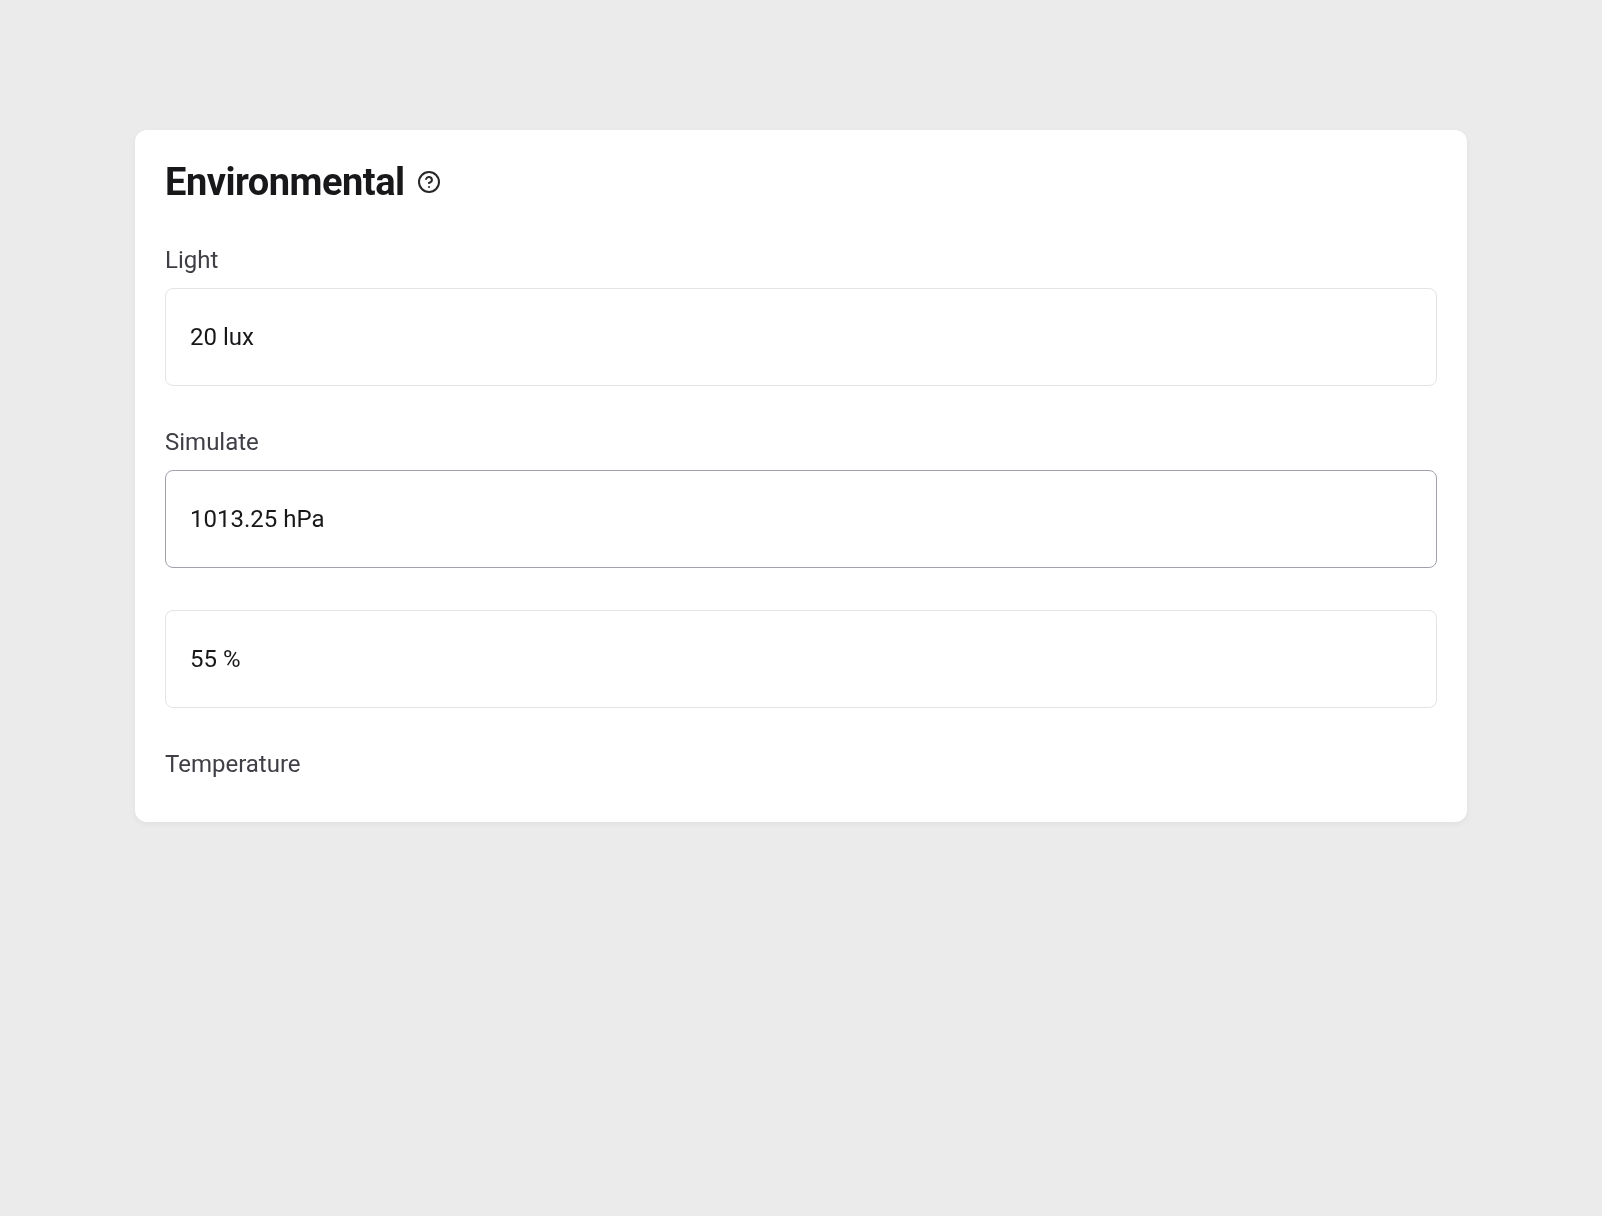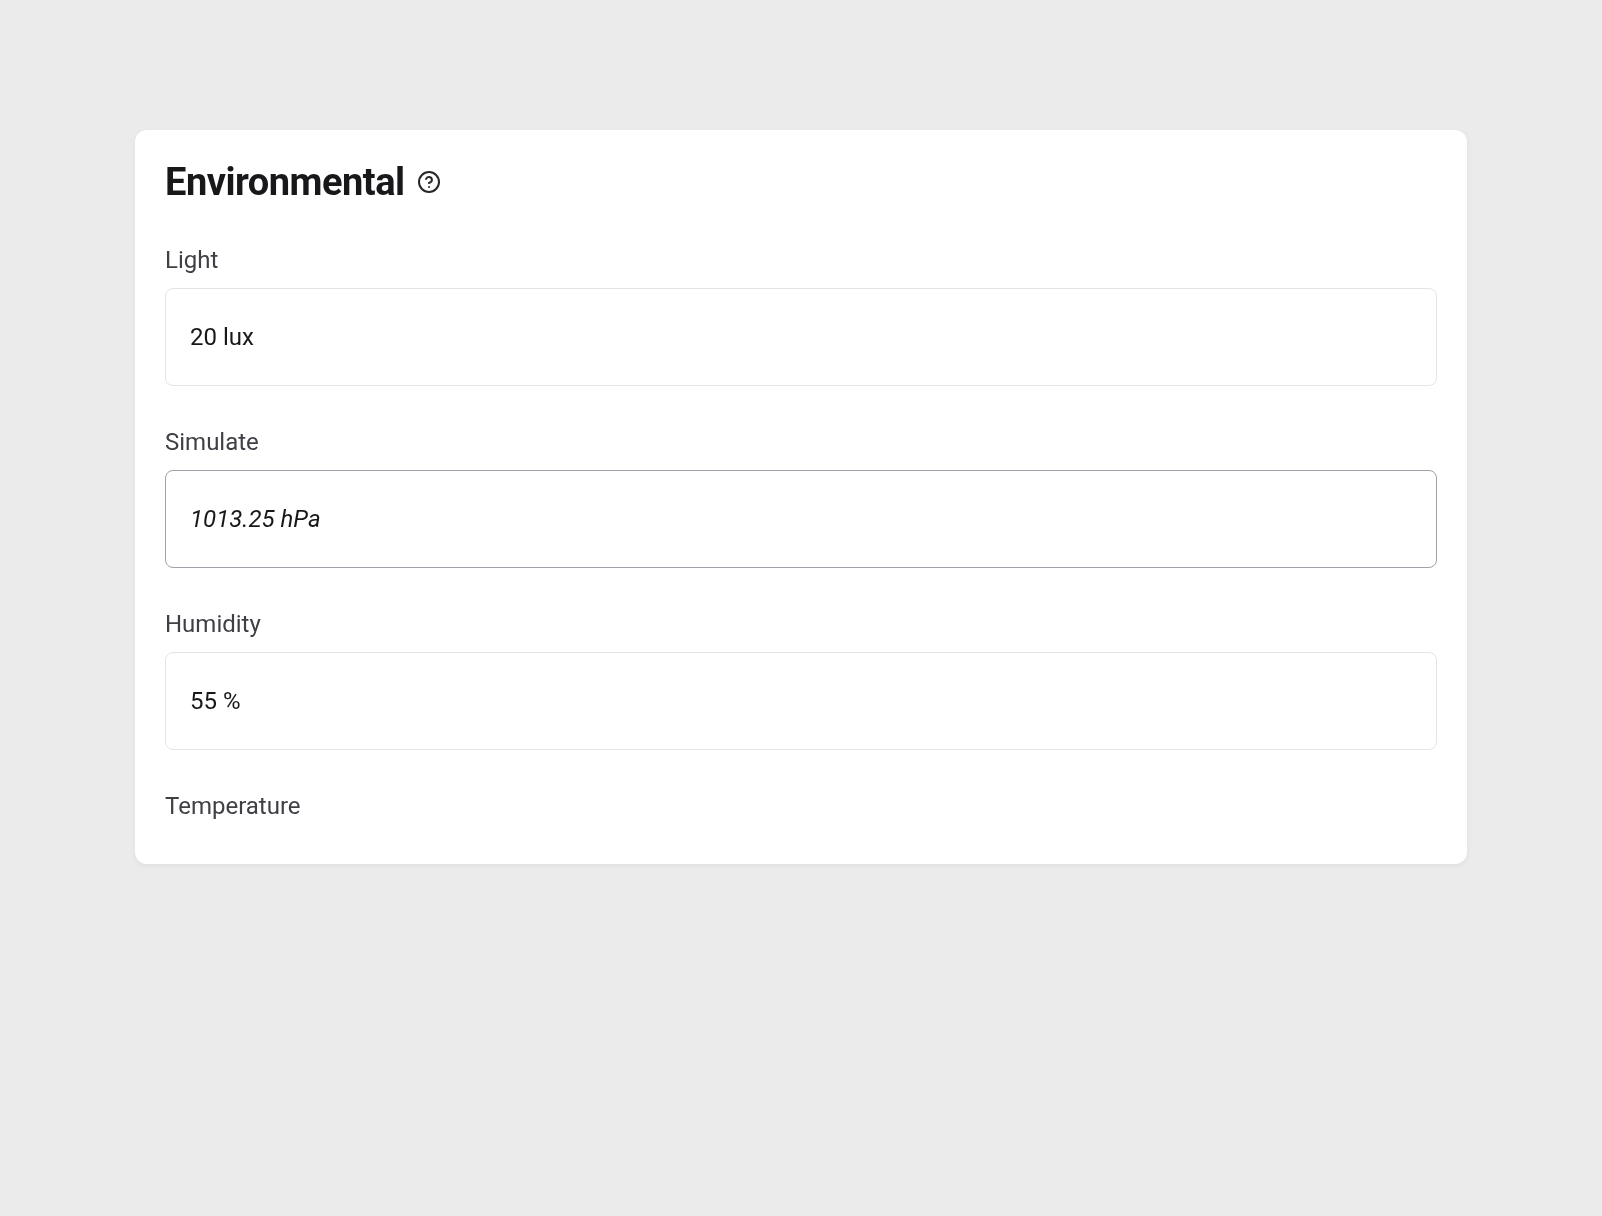--- a/index.html
+++ b/index.html
@@ -62,21 +62,20 @@
       color: #18181b;
       padding: 34px 24px;
       border: 1px solid #e4e4e7;
       border-radius: 8px;
       background: #ffffff;
       font-family: inherit;
       outline: none;
     }
     .form-input.focused {
       border: 1px solid #a1a1aa;
-      font-style: italic;
     }
   </style>
 </head>
 <body>
 
 <div class="card">
   <div class="card-header">
     <h1 class="card-title">Environmental</h1>
     <span class="help-icon">
       <svg viewBox="0 0 24 24" width="24" height="24" fill="none" stroke="currentColor" stroke-width="2" stroke-linecap="round" stroke-linejoin="round">
@@ -91,20 +90,19 @@
     <label class="form-label">Light</label>
     <input type="text" class="form-input" value="20 lux" style="">
   </div>
 
   <div class="form-group">
     <label class="form-label">Simulate</label>
     <input type="text" class="form-input focused" value="1013.25 hPa" style="">
   </div>
 
   <div class="form-group">
-    <label class="form-label">Humidity</label>
     <input type="text" class="form-input" value="55 %" style="">
   </div>
 
   <div class="form-group">
     <label class="form-label">Temperature</label>
   </div>
 </div>
 
 </body></html>

